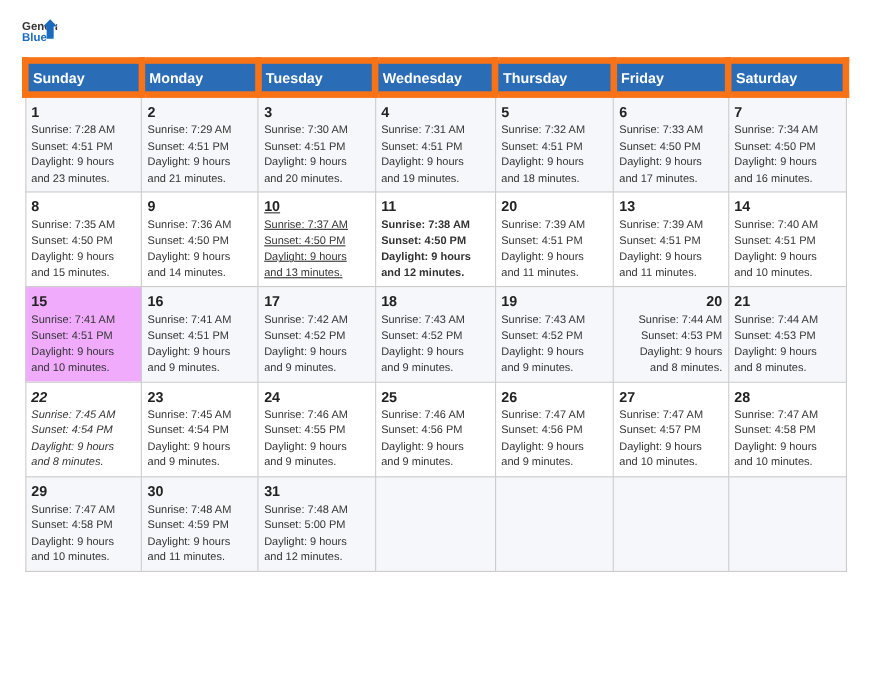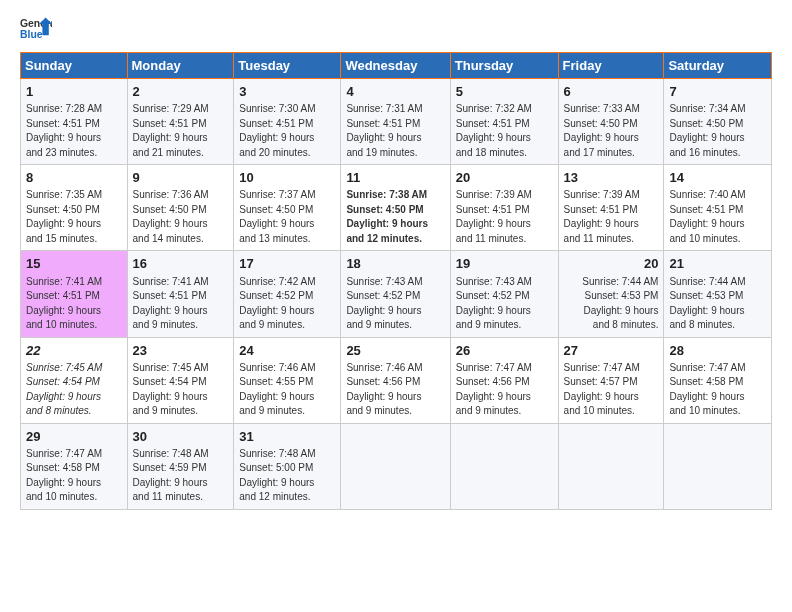--- a/index.html
+++ b/index.html
@@ -49,21 +49,21 @@
       border-collapse: collapse;
       font-size: 10.5px;
     }
     .calendar thead tr th {
       background: #2a6cb5;
       color: #fff;
       padding: 5px 4px;
       text-align: left;
       font-size: 13px;
       font-weight: bold;
-      border: 1px solid #f97316;
+      border: 6px solid #f97316;
     }
     .calendar tbody tr td {
       border: 1px solid #ccc;
       vertical-align: top;
       padding: 4px 5px;
       width: 113px;
       min-height: 70px;
       background: #fff;
       color: #333;
       line-height: 1.4;
@@ -180,21 +180,21 @@
 Daylight: 9 hours
 and 15 minutes.</div>
           </td>
           <td style="background: rgb(255, 255, 255);">
             <span class="day-num">9</span>
             <div class="day-info" style="white-space: pre-line;">Sunrise: 7:36 AM
 Sunset: 4:50 PM
 Daylight: 9 hours
 and 14 minutes.</div>
           </td>
-          <td style="background: rgb(255, 255, 255);">
+          <td style="background: rgb(255, 255, 255); text-decoration: underline;">
             <span class="day-num">10</span>
             <div class="day-info" style="white-space: pre-line;">Sunrise: 7:37 AM
 Sunset: 4:50 PM
 Daylight: 9 hours
 and 13 minutes.</div>
           </td>
           <td style="background: rgb(255, 255, 255);">
             <span class="day-num">11</span>
             <div class="day-info" style="white-space: pre-line; font-weight: bold;">Sunrise: 7:38 AM
 Sunset: 4:50 PM

